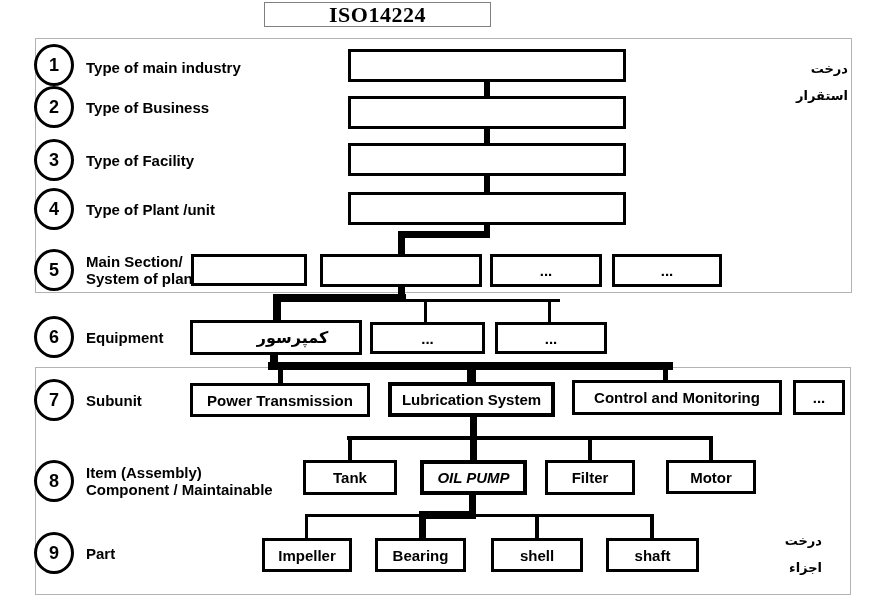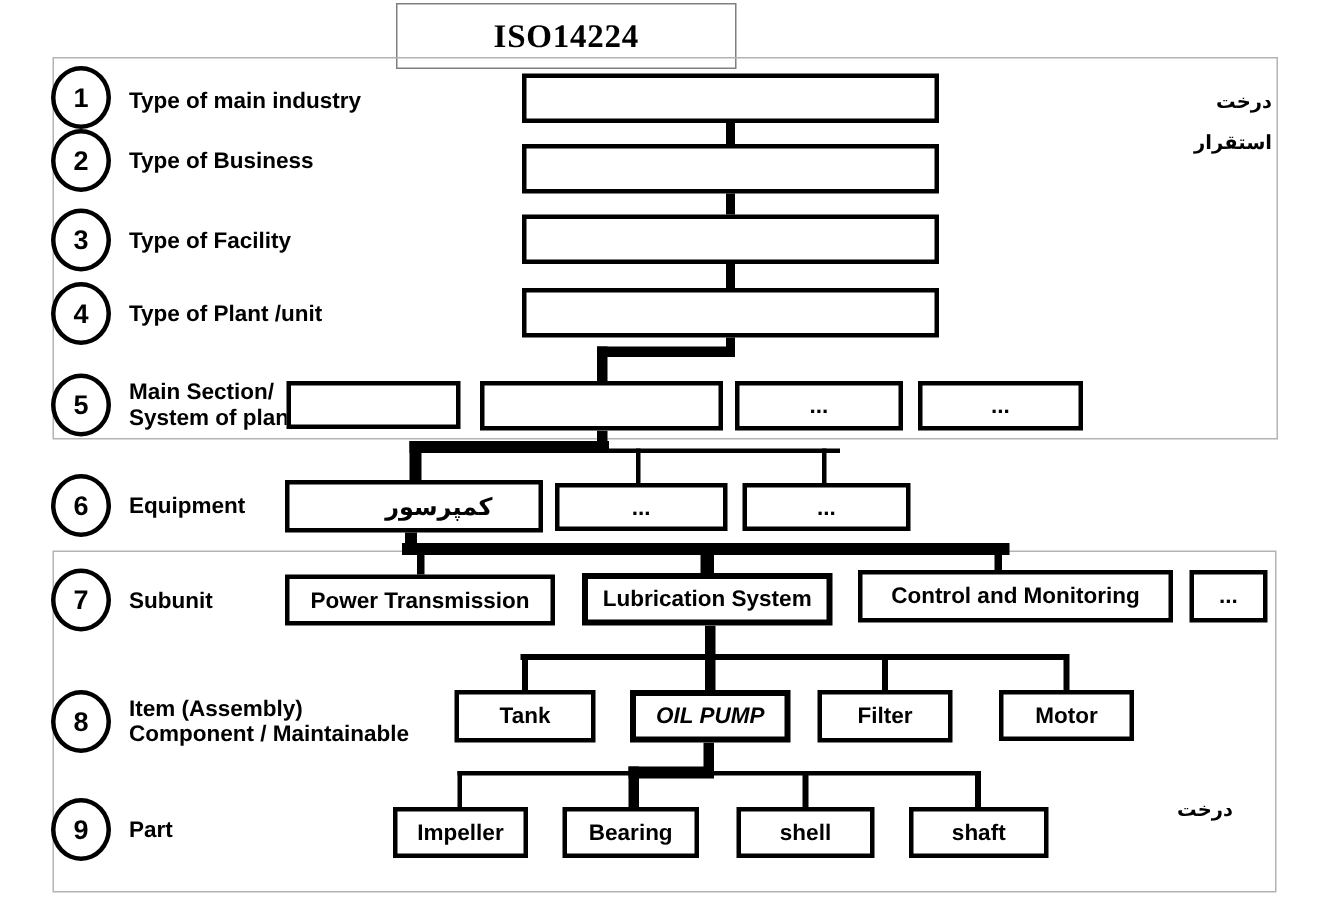--- a/index.html
+++ b/index.html
@@ -30,31 +30,32 @@
   .fa-label{
     font-family:"DejaVu Sans",sans-serif;font-weight:bold;font-size:13px;line-height:27px;
     text-align:right;direction:rtl;
   }
 </style>
 </head>
 <body>
 
 <div id="canvas">
 
-  <div class="abs title-box" style="left:264px;top:2px;width:227px;height:44px;">ISO14224</div>
+  <div class="abs title-box" style="left:264px;top:2px;width:227px;height:25px;">ISO14224</div>
 
   <div class="abs section" style="left:35px;top:38px;width:817px;height:255px;"></div>
   <div class="abs section" style="left:35px;top:367px;width:816px;height:228px;"></div>
 
   <div class="abs fa-label" style="left:728px;top:55px;width:120px;">
     <div>درخت</div>
     <div>استقرار</div>
   </div>
   <div class="abs fa-label" style="left:718px;top:527px;width:104px;">
     <div>درخت</div>
+    <div>اجزاء</div>
   </div>
 
   <div id="connectors">
       <div class="abs conn" style="left: 484px; top: 81px; width: 6px; height: 16px;"></div>
       <div class="abs conn" style="left: 484px; top: 128px; width: 6px; height: 16px;"></div>
       <div class="abs conn" style="left: 484px; top: 175px; width: 6px; height: 18px;"></div>
       <div class="abs conn" style="left: 484px; top: 224px; width: 6px; height: 10px;"></div>
       <div class="abs conn" style="left: 398px; top: 231px; width: 92px; height: 7px;"></div>
       <div class="abs conn" style="left: 398px; top: 231px; width: 7px; height: 24px;"></div>
       <div class="abs conn" style="left: 398px; top: 287px; width: 7px; height: 10px;"></div>

